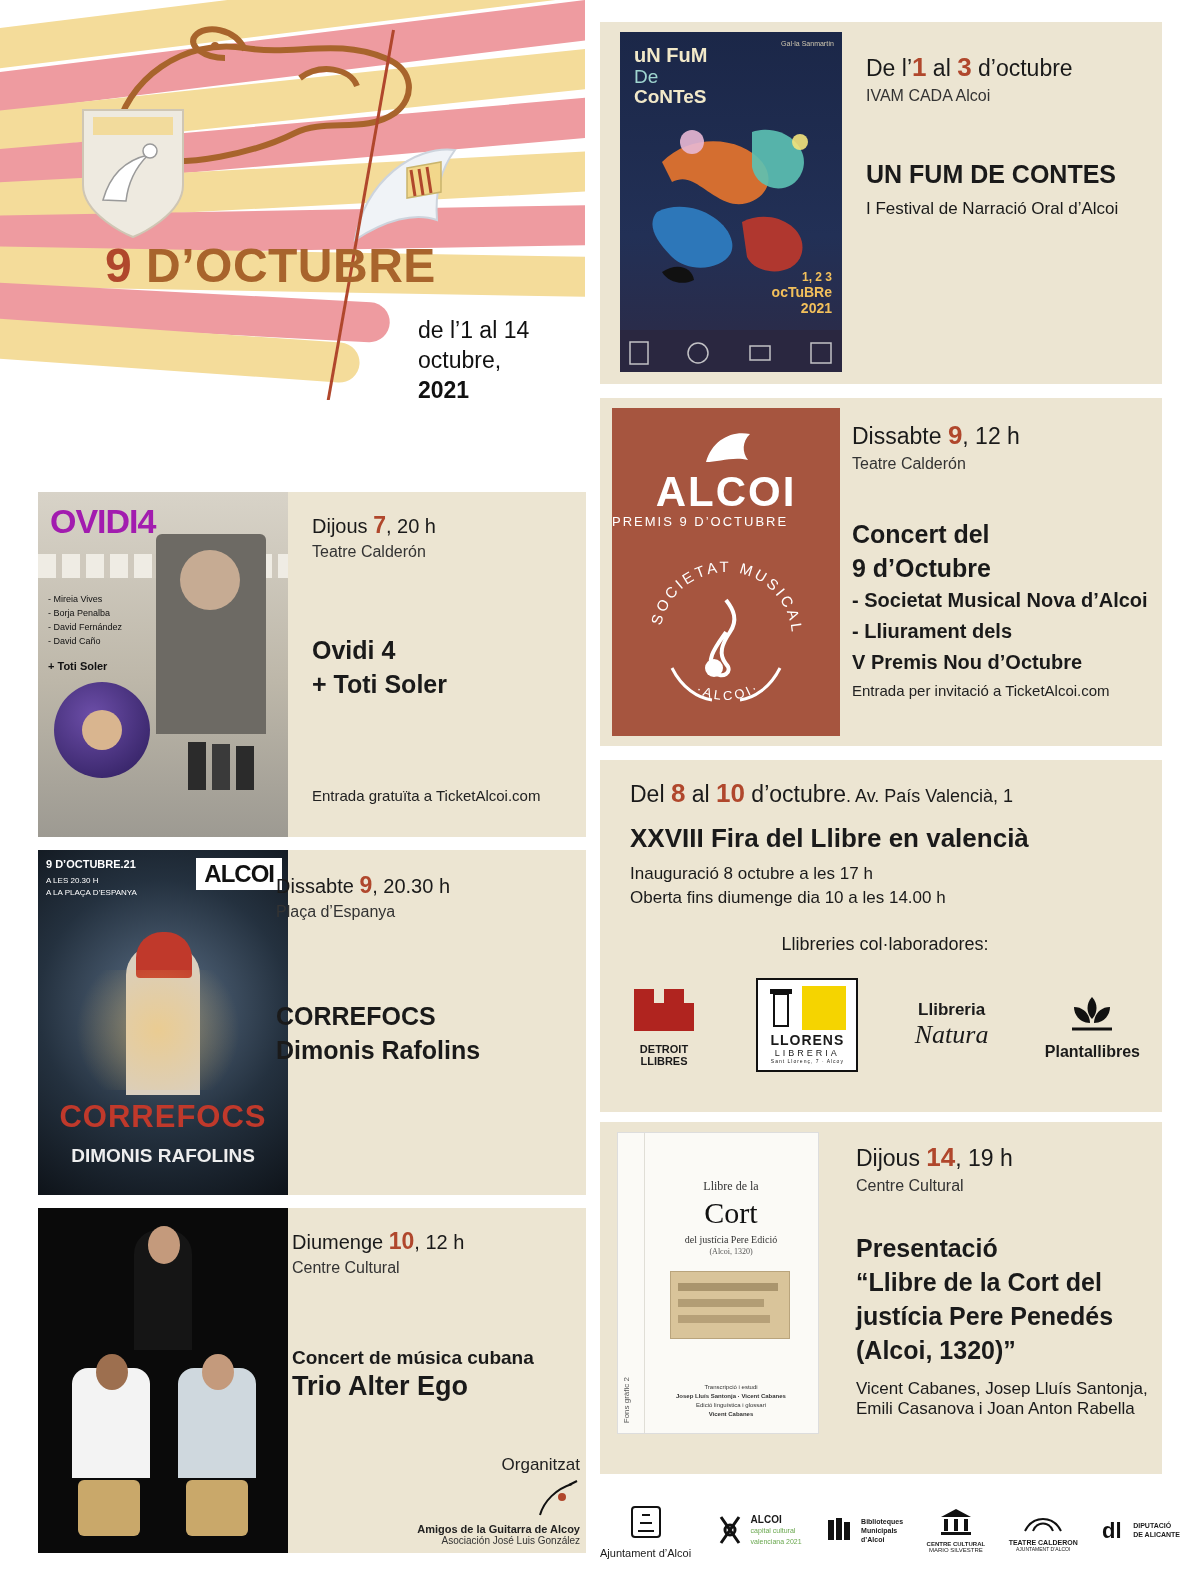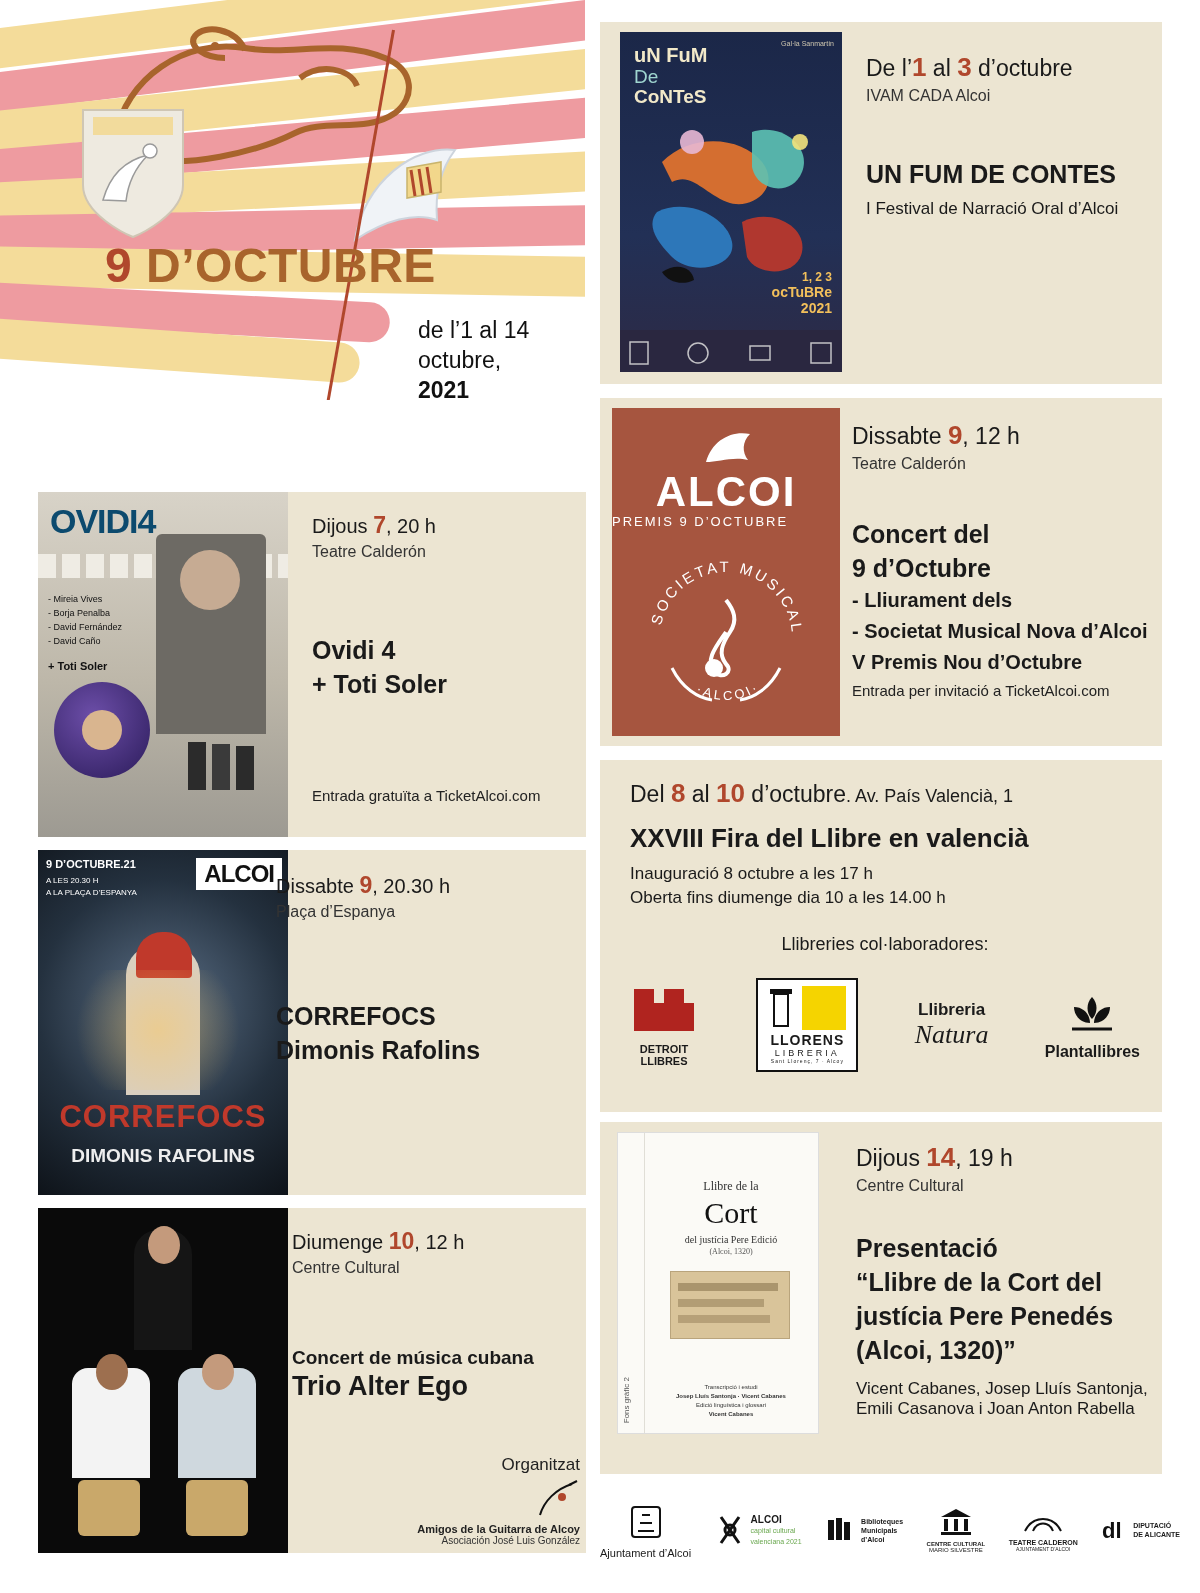--- a/index.html
+++ b/index.html
@@ -114,21 +114,21 @@
       <div>de l’1 al 14</div>
       <div>octubre,</div>
       <div style="font-weight:bold">2021</div>
 
     </div>
   </div>
 
   <div class="card" id="card-ovidi"></div>
   <div class="poster" id="poster-ovidi">
     <div style="position:absolute;inset:0;background:linear-gradient(180deg,#d8d3c8 0%,#bdb7a9 55%,#9d9a92 100%)"></div>
-    <div style="position:absolute;left:12px;top:10px;font-size:34px;font-weight:bold;color:#0c4a6e;letter-spacing:-1px">OVIDI4</div>
+    <div style="position:absolute;left:12px;top:10px;font-size:34px;font-weight:bold;color:#a21caf;letter-spacing:-1px">OVIDI4</div>
     <div style="position:absolute;left:0;right:0;top:62px;height:24px;background:repeating-linear-gradient(90deg,#efece4 0 18px,#cfc9bd 18px 24px)"></div>
     <div style="position:absolute;left:118px;top:42px;width:110px;height:200px;background:#6d6a64;border-radius:6px 6px 0 0"></div>
     <div style="position:absolute;left:142px;top:58px;width:60px;height:60px;border-radius:50%;background:#c6ab93"></div>
     <div style="position:absolute;left:10px;top:100px;font-size:9px;line-height:14px;color:#111;white-space:pre-line">- Mireia Vives
 - Borja Penalba
 - David Fernández
 - David Caño</div>
     <div style="position:absolute;left:10px;top:168px;font-size:11px;font-weight:bold;color:#111">+ Toti Soler</div>
     <div style="position:absolute;left:16px;top:190px;width:96px;height:96px;border-radius:50%;background:radial-gradient(circle at 40% 35%,#6c4ea8,#2b1b5a)"></div>
     <div style="position:absolute;left:44px;top:218px;width:40px;height:40px;border-radius:50%;background:#d9b58f"></div>
@@ -269,22 +269,22 @@
       <path d="M138 120 C128 140 112 150 98 152" fill="none" stroke="#fff" stroke-width="3"></path>
     </svg>
   </div>
   <div style="position:absolute;left:852px;top:420px;width:300px">
     <div class="meta" style="font-size:23px">
       <span>Dissabte </span><span class="hl" style="font-size:26px">9</span><span>, 12 h</span>
     </div>
     <div class="venue">Teatre Calderón</div>
     <div class="title-lg" style="margin-top:44px">Concert del</div>
     <div class="title-lg">9 d’Octubre</div>
+    <div class="title-md" style="font-size:20px">- Societat Musical Nova d’Alcoi</div>
     <div class="title-md" style="font-size:20px">- Lliurament dels</div>
-    <div class="title-md" style="font-size:20px">- Societat Musical Nova d’Alcoi</div>
     <div class="title-md" style="font-size:20px">V Premis Nou d’Octubre</div>
     <div class="note" style="margin-top:4px">Entrada per invitació a TicketAlcoi.com</div>
   </div>
 
   <div class="card" id="card-fira"></div>
   <div style="position:absolute;left:630px;top:778px;width:510px">
     <div class="meta" style="font-size:23px">
       <span>Del </span><span class="hl" style="font-size:26px">8</span><span> al </span><span class="hl" style="font-size:26px">10</span><span> d’octubre</span><span style="font-size:18px">. Av. País Valencià, 1</span>
     </div>
     <div style="font-weight:bold;font-size:26px;margin-top:14px">XXVIII Fira del Llibre en valencià</div>

